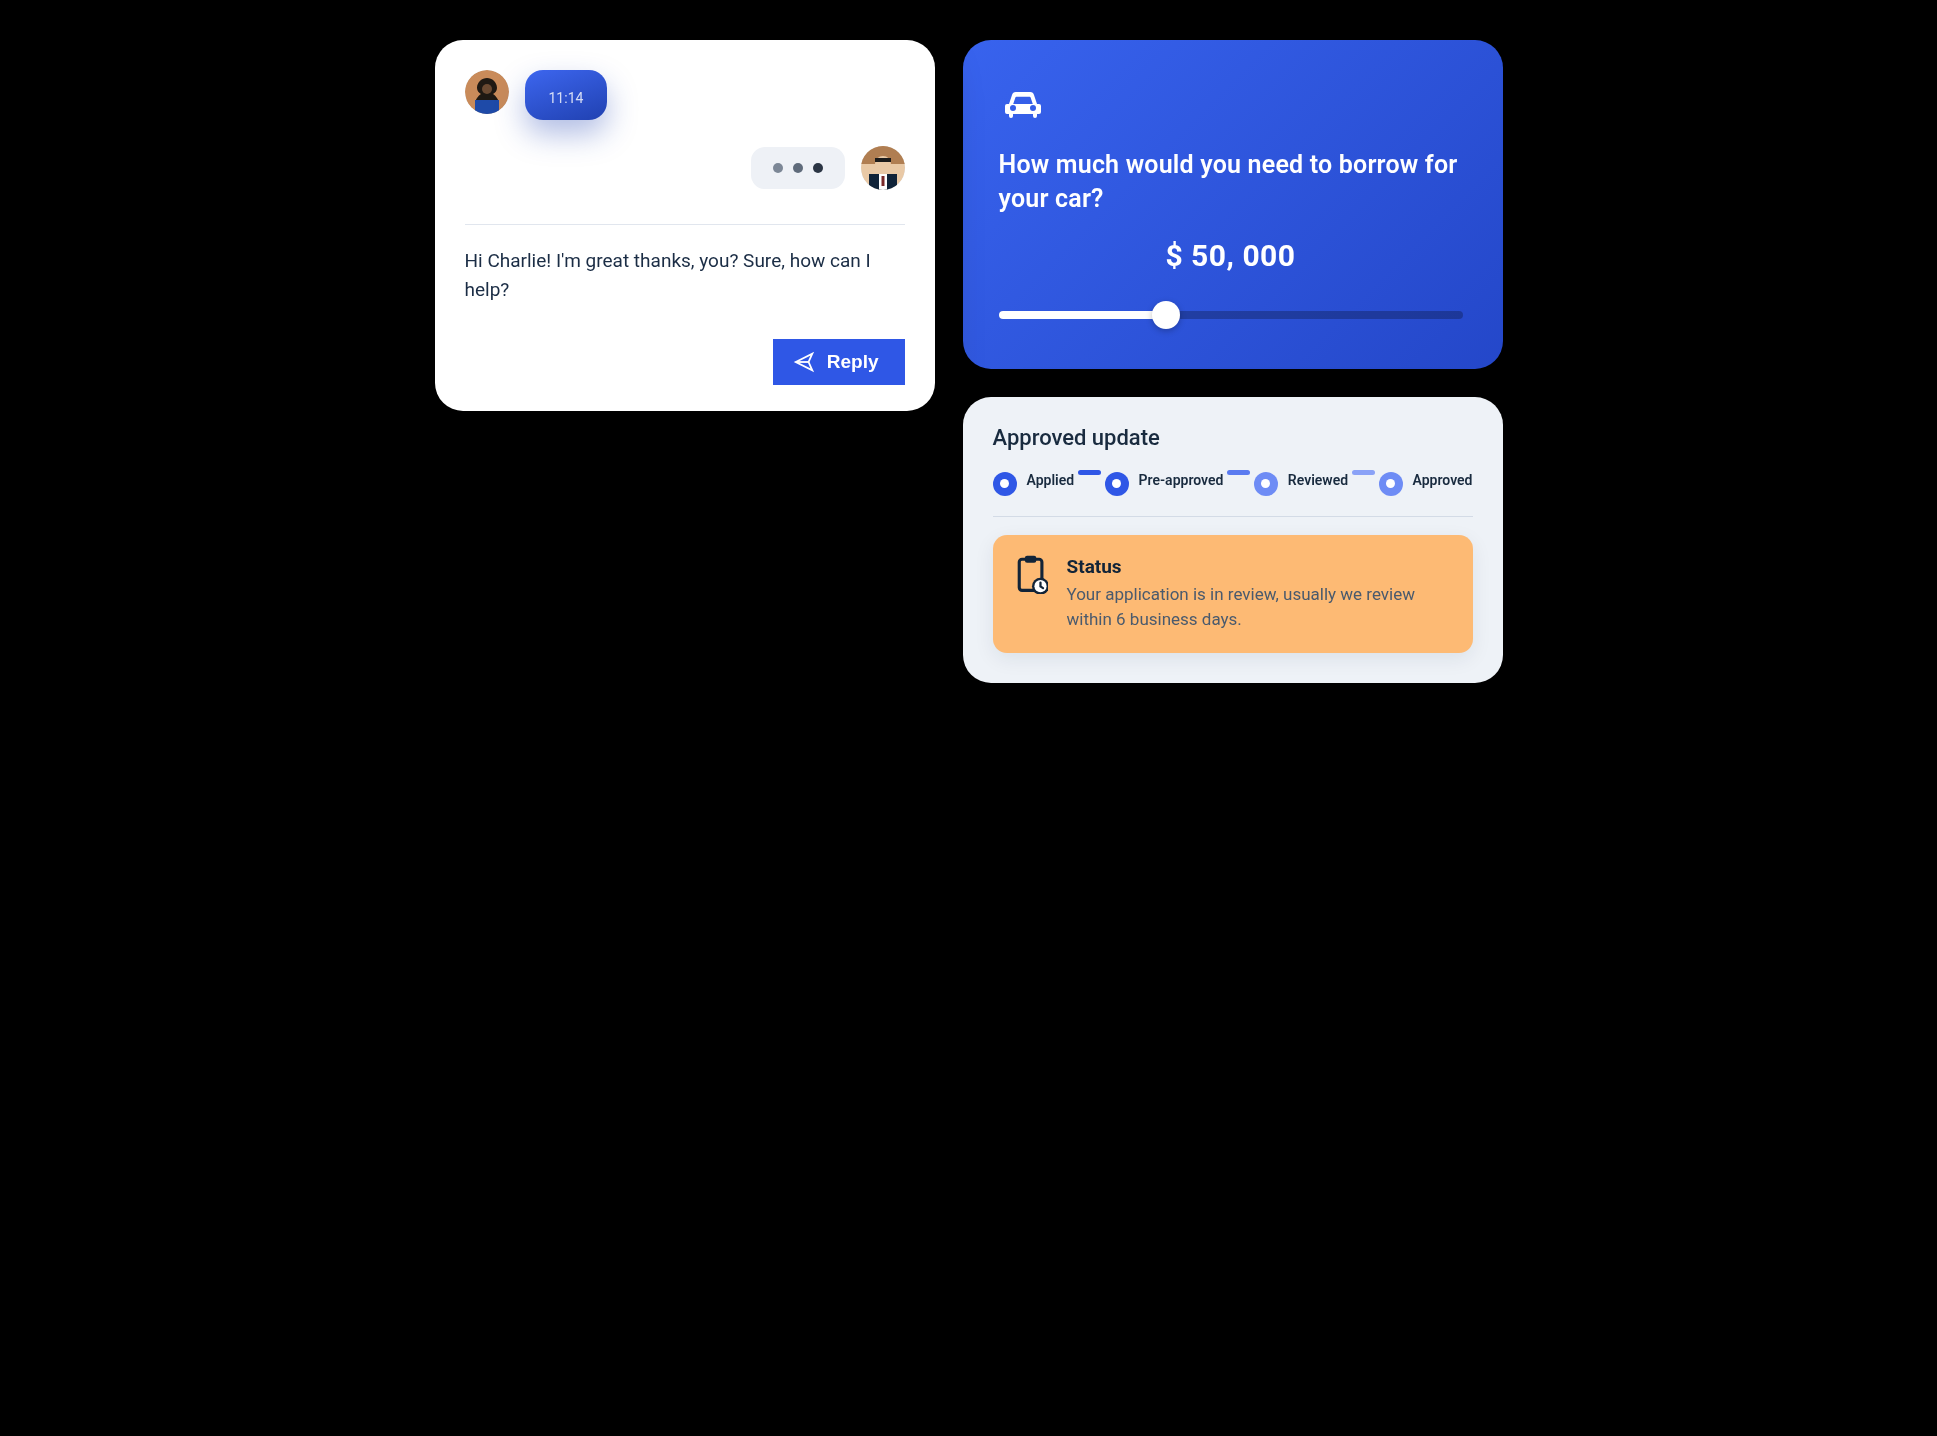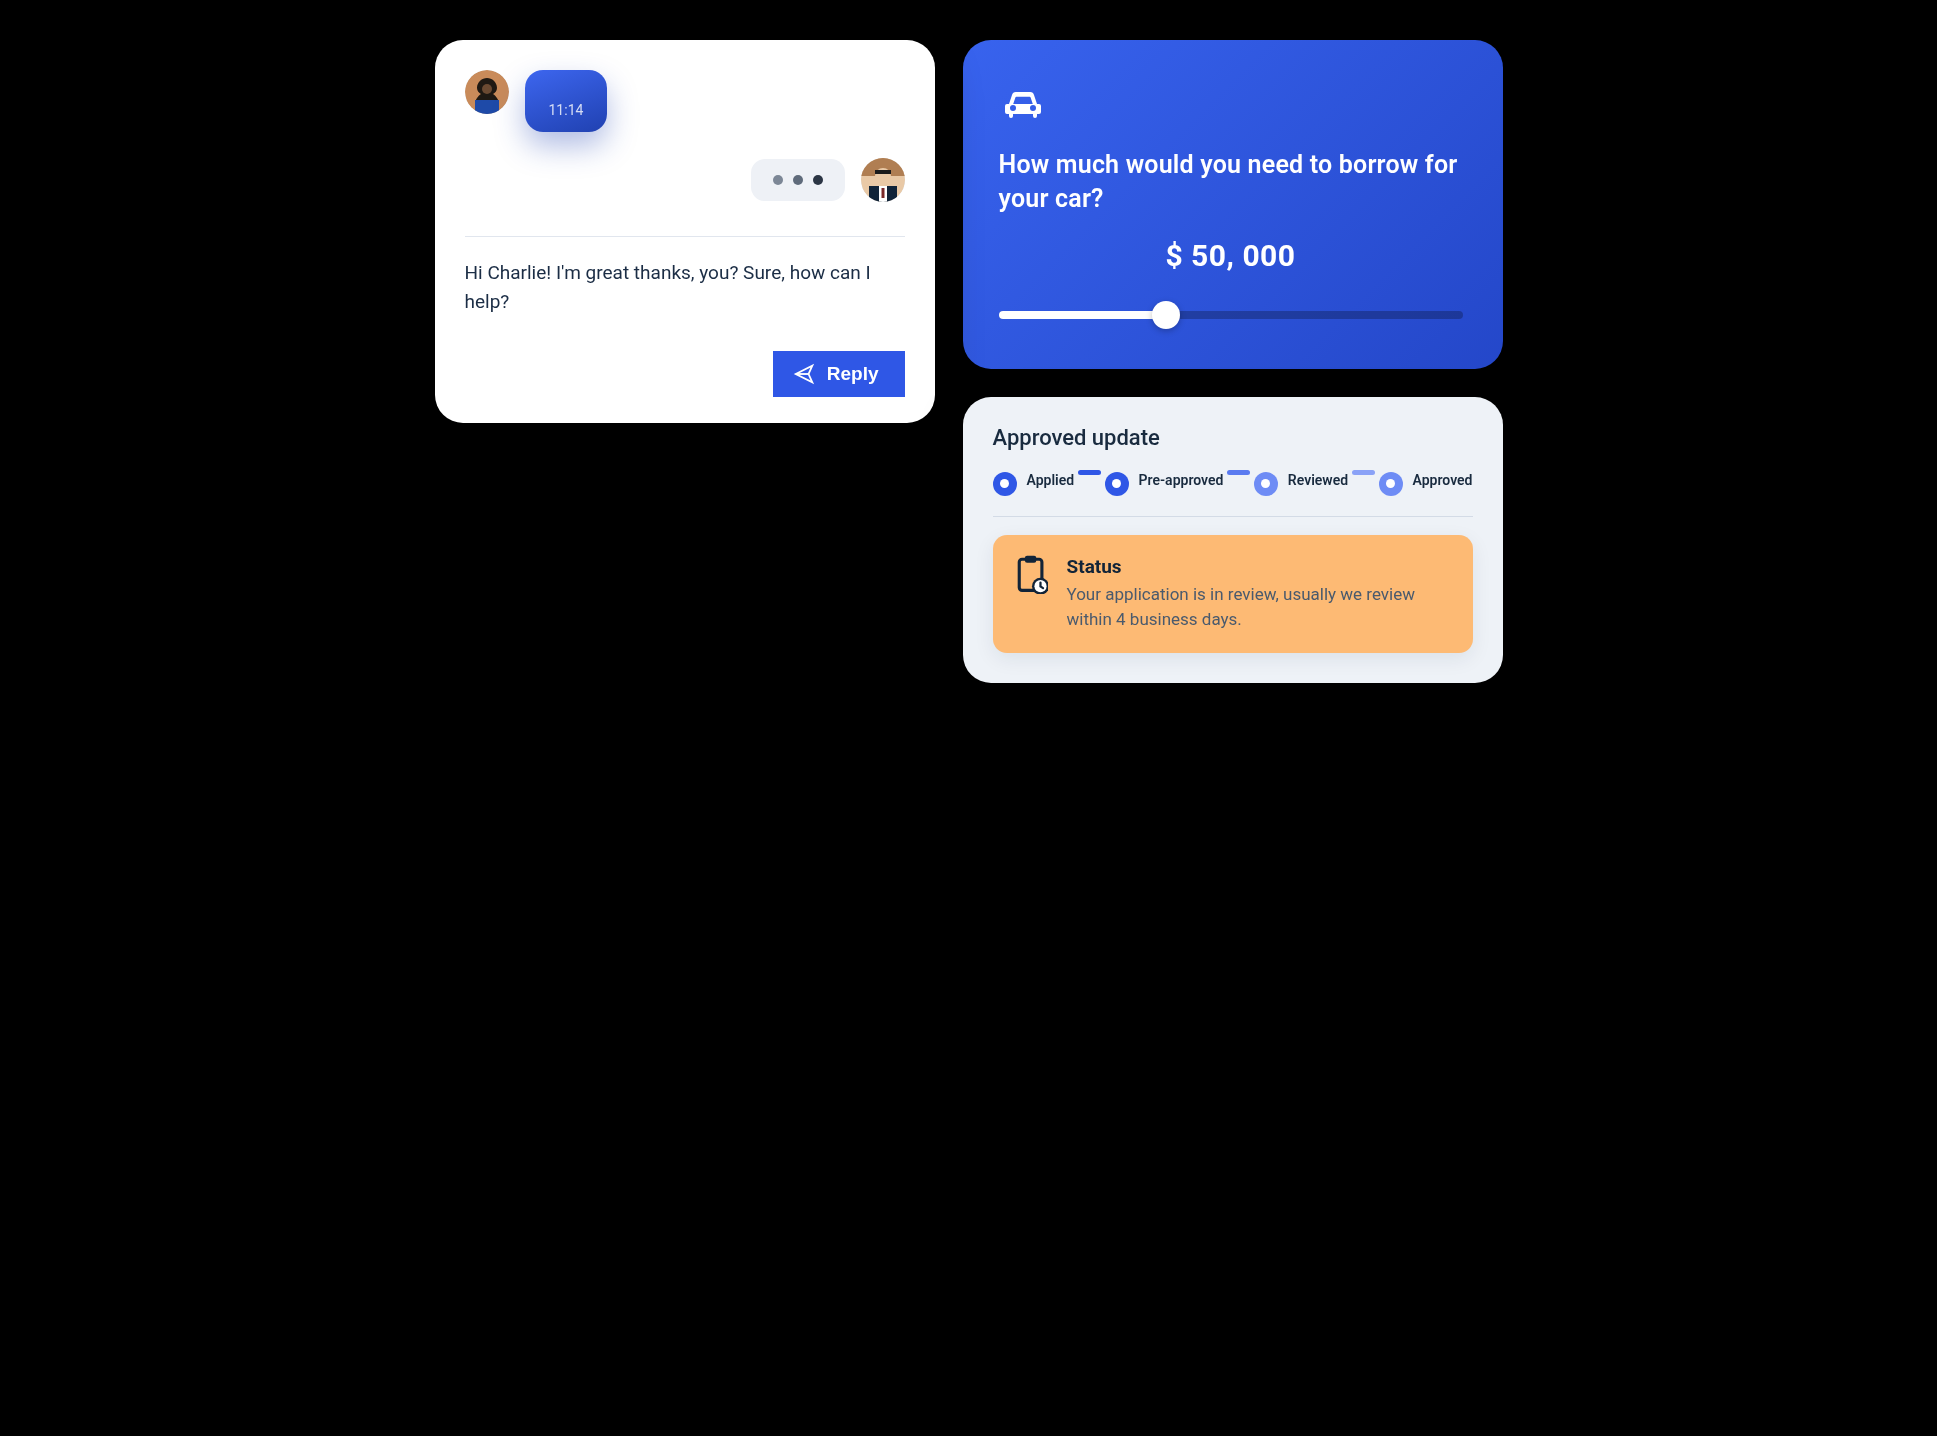--- a/index.html
+++ b/index.html
@@ -214,21 +214,20 @@
     box-shadow: 0 14px 30px rgba(32,65,177,0.35);
   }
   .bubble-text {
     font-size: 19px;
     line-height: 1.45;
   }
   .bubble-time {
     text-align: right;
     font-size: 14px;
     opacity: 0.8;
-    margin-top: 12px;
   }
   .typing {
     background: #eef1f6;
     border-radius: 14px;
     padding: 16px 22px;
     display: flex;
     gap: 10px;
     align-items: center;
   }
   .typing span {
@@ -382,18 +381,18 @@
         <svg viewBox="0 0 24 28" fill="currentColor">
             <rect x="3" y="3" width="16" height="22" rx="2" fill="none" stroke="currentColor" stroke-width="2.2"></rect>
             <rect x="7" y="0.5" width="8" height="5" rx="1.5"></rect>
             <circle cx="18" cy="22" r="6" fill="currentColor"></circle>
             <circle cx="18" cy="22" r="4.3" fill="#fff"></circle>
             <path d="M18 19.5v2.7l1.8 1.2" stroke="currentColor" stroke-width="1.6" fill="none" stroke-linecap="round"></path>
           </svg>
       </span>
       <div>
         <div class="status-heading">Status</div>
-        <div class="status-body">Your application is in review, usually we review within 4 business days.</div>
+        <div class="status-body">Your application is in review, usually we review within 6 business days.</div>
       </div>
     </div>
   </div>
 
 </div>
 
 </body></html>

